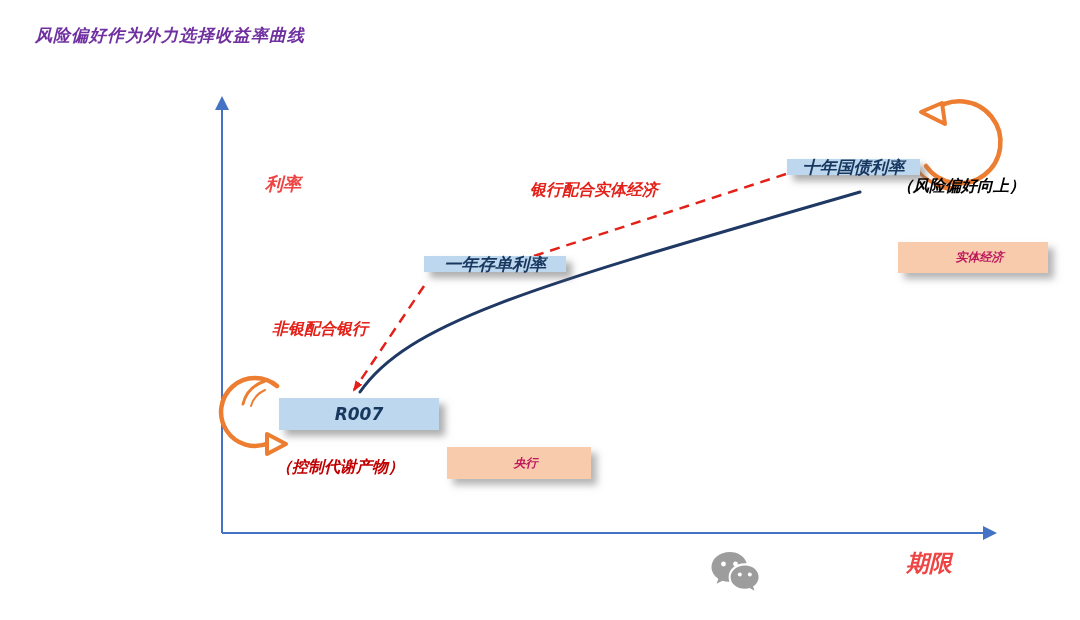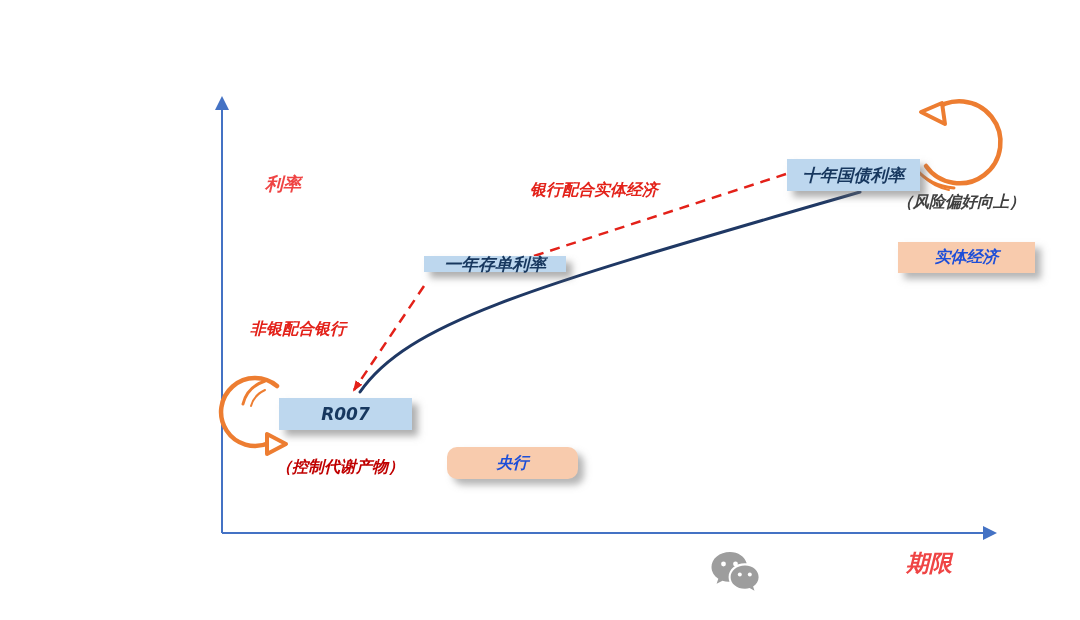--- a/index.html
+++ b/index.html
@@ -15,51 +15,53 @@
   .axis-label{font-size:18px;font-weight:bold;font-style:italic;color:#ef4444;}
   #y-axis-label{left:265px;top:172px;}
   #x-axis-label{left:906px;top:548px;z-index:6;font-size:23px;}
   .node-box{
     background:#BDD7EE;color:#17375E;
     font-size:17px;font-weight:bold;font-style:italic;
     display:flex;align-items:center;justify-content:center;
     box-shadow:6px 6px 7px rgba(110,110,110,0.55);
     z-index:3;
   }
-  #node-r007{left:279px;top:398px;width:133px;height:32px;}
+  #node-r007{left:279px;top:398px;width:160px;height:32px;}
   #node-one-year-cd{left:424px;top:256px;width:142px;height:16px;}
-  #node-ten-year-treasury{left:787px;top:159px;width:133px;height:32px;}
+  #node-ten-year-treasury{left:787px;top:159px;width:133px;height:16px;}
   .entity-box{
-    background:#F8CBAD;color:#1d4ed8;
-    font-size:16px;font-weight:bold;font-style:italic;
+    background:#F8CBAD;color:#be185d;
+    font-size:12px;font-weight:bold;font-style:italic;
     display:flex;align-items:center;justify-content:center;
     box-shadow:6px 6px 7px rgba(110,110,110,0.5);
     z-index:3;
+    padding-left:13px;
   }
-  #entity-central-bank{left:447px;top:447px;width:131px;height:32px;border-radius:10px;}
+  #entity-central-bank{left:447px;top:447px;width:131px;height:32px;}
   #entity-real-economy{left:898px;top:242px;width:137px;height:31px;}
   .flow-label{font-size:16px;font-weight:bold;font-style:italic;color:#E32119;z-index:4;}
-  #flow-nonbank{left:250px;top:319px;}
+  #flow-nonbank{left:272px;top:319px;}
   #flow-bank{left:530px;top:180px;text-align:right;}
   .annot{font-size:16px;font-weight:bold;font-style:italic;z-index:4;}
   #annot-metabolic{left:276px;top:457px;color:#C00000;}
-  #annot-risk-up{left:897px;top:192px;color:#404040;}
+  #annot-risk-up{left:897px;top:176px;color:#000000;}
   #diagram-svg{left:0;top:0;z-index:1;}
   #watermark{
     left:710px;top:550px;display:flex;align-items:center;z-index:5;
   }
   #watermark-text{
     color:#b7b7b7;font-size:28px;margin-left:12px;letter-spacing:2px;
   }
 </style>
 </head>
 <body>
 
 <div id="stage">
 
+  <div id="title" class="abs">风险偏好作为外力选择收益率曲线</div>
 
   <svg id="diagram-svg" class="abs" width="1080" height="620" viewBox="0 0 1080 620">
     <defs>
       <marker id="redArrowHead" markerWidth="12" markerHeight="10" refX="9" refY="4" orient="auto" markerUnits="userSpaceOnUse">
         <path d="M0,0 L11,4 L0,8 z" fill="#E32119"></path>
       </marker>
     </defs>
 
     <line x1="222" y1="533" x2="222" y2="106" stroke="#4472C4" stroke-width="2"></line>
     <polygon points="222,96 215,110 229,110" fill="#4472C4"></polygon>

